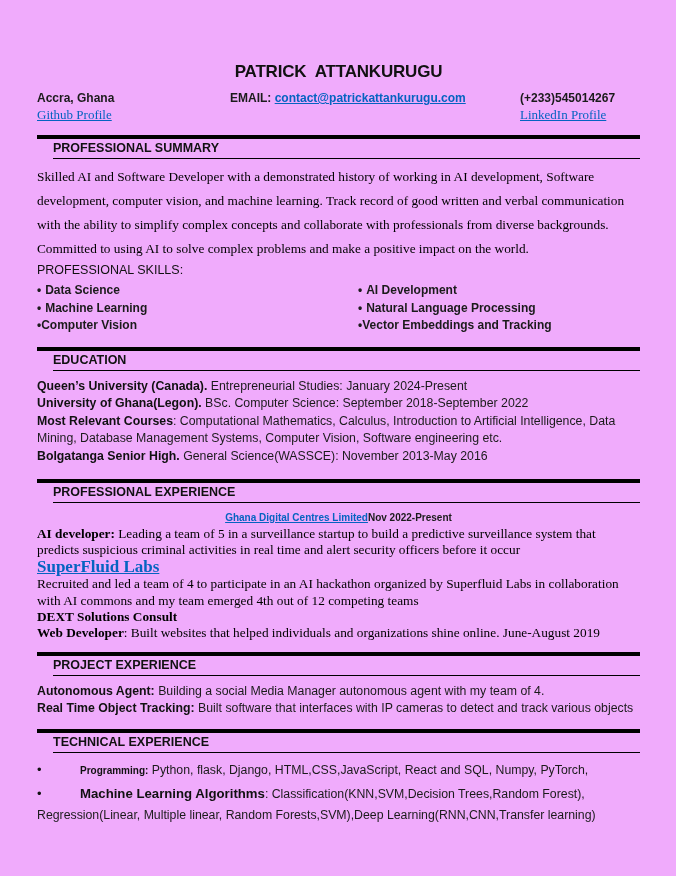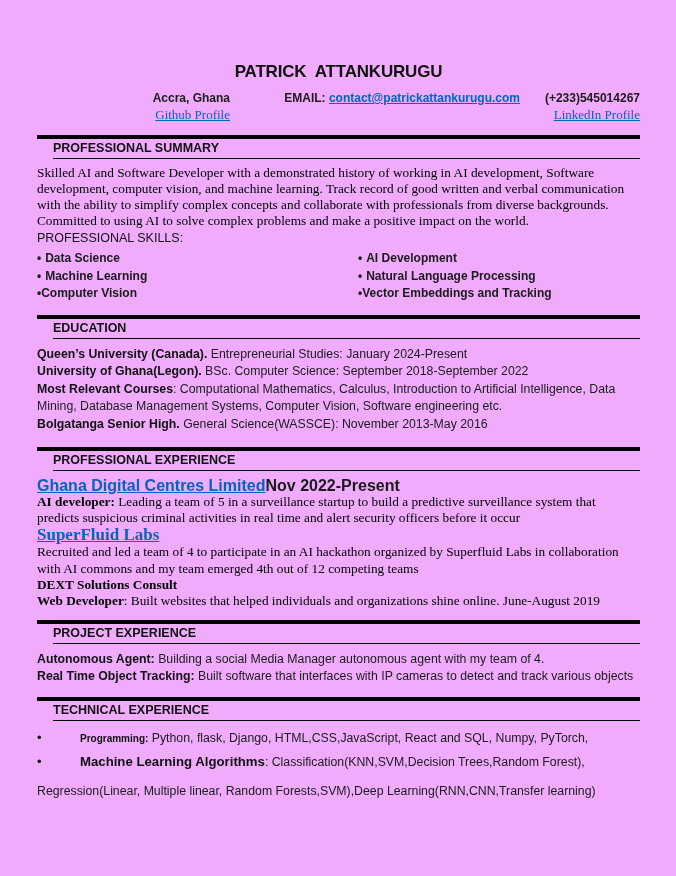--- a/index.html
+++ b/index.html
@@ -26,21 +26,21 @@
     white-space: pre;
   }
   .contact {
     display: flex;
     margin-top: 9px;
     font-size: 12px;
   }
   .contact .col1 { width: 193px; }
   .contact .col2 { width: 290px; }
   .contact .col3 { flex: 1; }
-  .contact .row { line-height: 15px; margin-bottom: 1px; text-align: right; }
+  .contact .row { line-height: 15px; margin-bottom: 1px; }
   .bold-sans { font-weight: bold; color: #1b1b1b; }
   a.lnk { color: #0563C1; text-decoration: underline; cursor: pointer; }
   .lnk-serif {
     font-family: "Liberation Serif", serif;
     font-size: 13px;
     font-weight: normal;
   }
   .lnk-bold-sans { font-weight: bold; }
 
   
@@ -56,21 +56,21 @@
     font-size: 12.5px;
     font-weight: bold;
     color: #111;
     letter-spacing: 0;
   }
 
   
   .serif-body {
     font-family: "Liberation Serif", serif;
     font-size: 13.3px;
-    line-height: 16px;
+    line-height: 24px;
     color: #000;
     margin: 6px 0 0 0;
   }
   .sans-body {
     font-size: 12.3px;
     line-height: 17.5px;
     color: #1b1b1b;
   }
   .skills-title {
     margin-top: 2px;
@@ -89,23 +89,23 @@
   .skills .s-col2 { flex: 1; }
   .skill-item { line-height: 17.5px; }
   .skill-item .blt { margin-right: 4px; }
   .skill-item.tight .blt { margin-right: 0; }
 
   .edu { margin-top: 7px; }
   .edu-line b { color: #111; }
 
   .exp-row {
     display: flex;
-    justify-content: flex-start;
+    justify-content: center;
     margin-top: 7px;
-    font-size: 16px;
+    font-size: 10px;
     line-height: 16px;
   }
   .serif-line {
     font-family: "Liberation Serif", serif;
     font-size: 13.3px;
     line-height: 16.4px;
     color: #000;
   }
   .serif-line b { color: #000; }
   .lnk-serif-bold {
@@ -131,21 +131,21 @@
     font-size: 10px;
     color: #111;
   }
   .lead-med {
     font-weight: bold;
     font-size: 13.2px;
     color: #111;
   }
   .tech-line1 { line-height: 21px; }
   .tech-line2 { line-height: 21px; margin-top: 2px; }
-  .tech-cont { line-height: 18px; margin-top: 9px; }
+  .tech-cont { line-height: 18px; margin-top: 1px; }
 
   .refs-body { margin-top: 6px; }
 
   .mt-edu  { margin-top: 12px; }
   .mt-exp  { margin-top: 14px; }
   .mt-proj { margin-top: 10px; }
   .mt-tech { margin-top: 11px; }
   .mt-refs { margin-top: 29px; }
 </style>
 </head>

